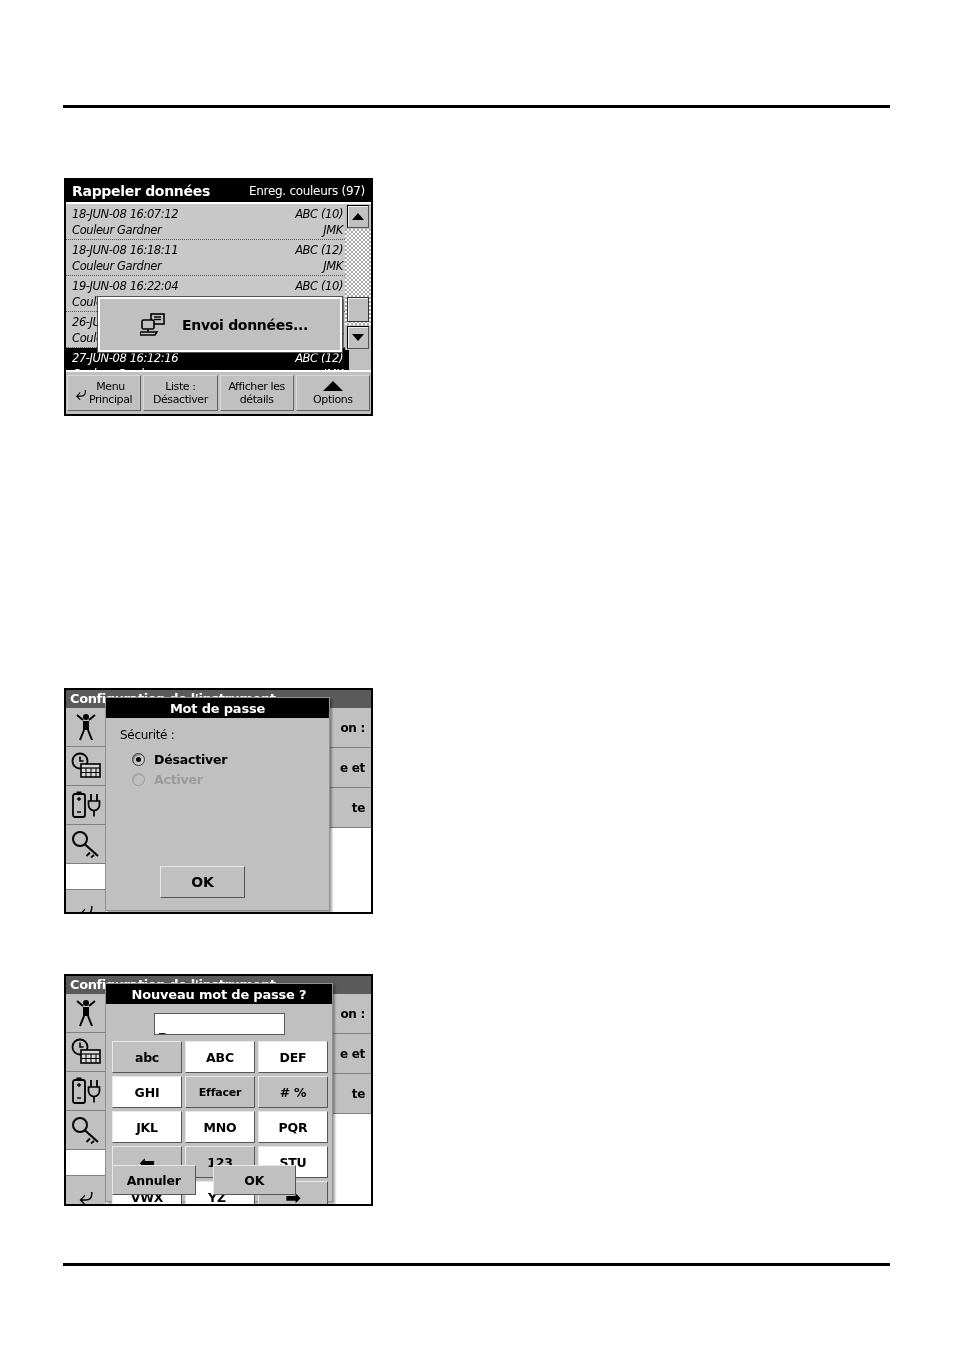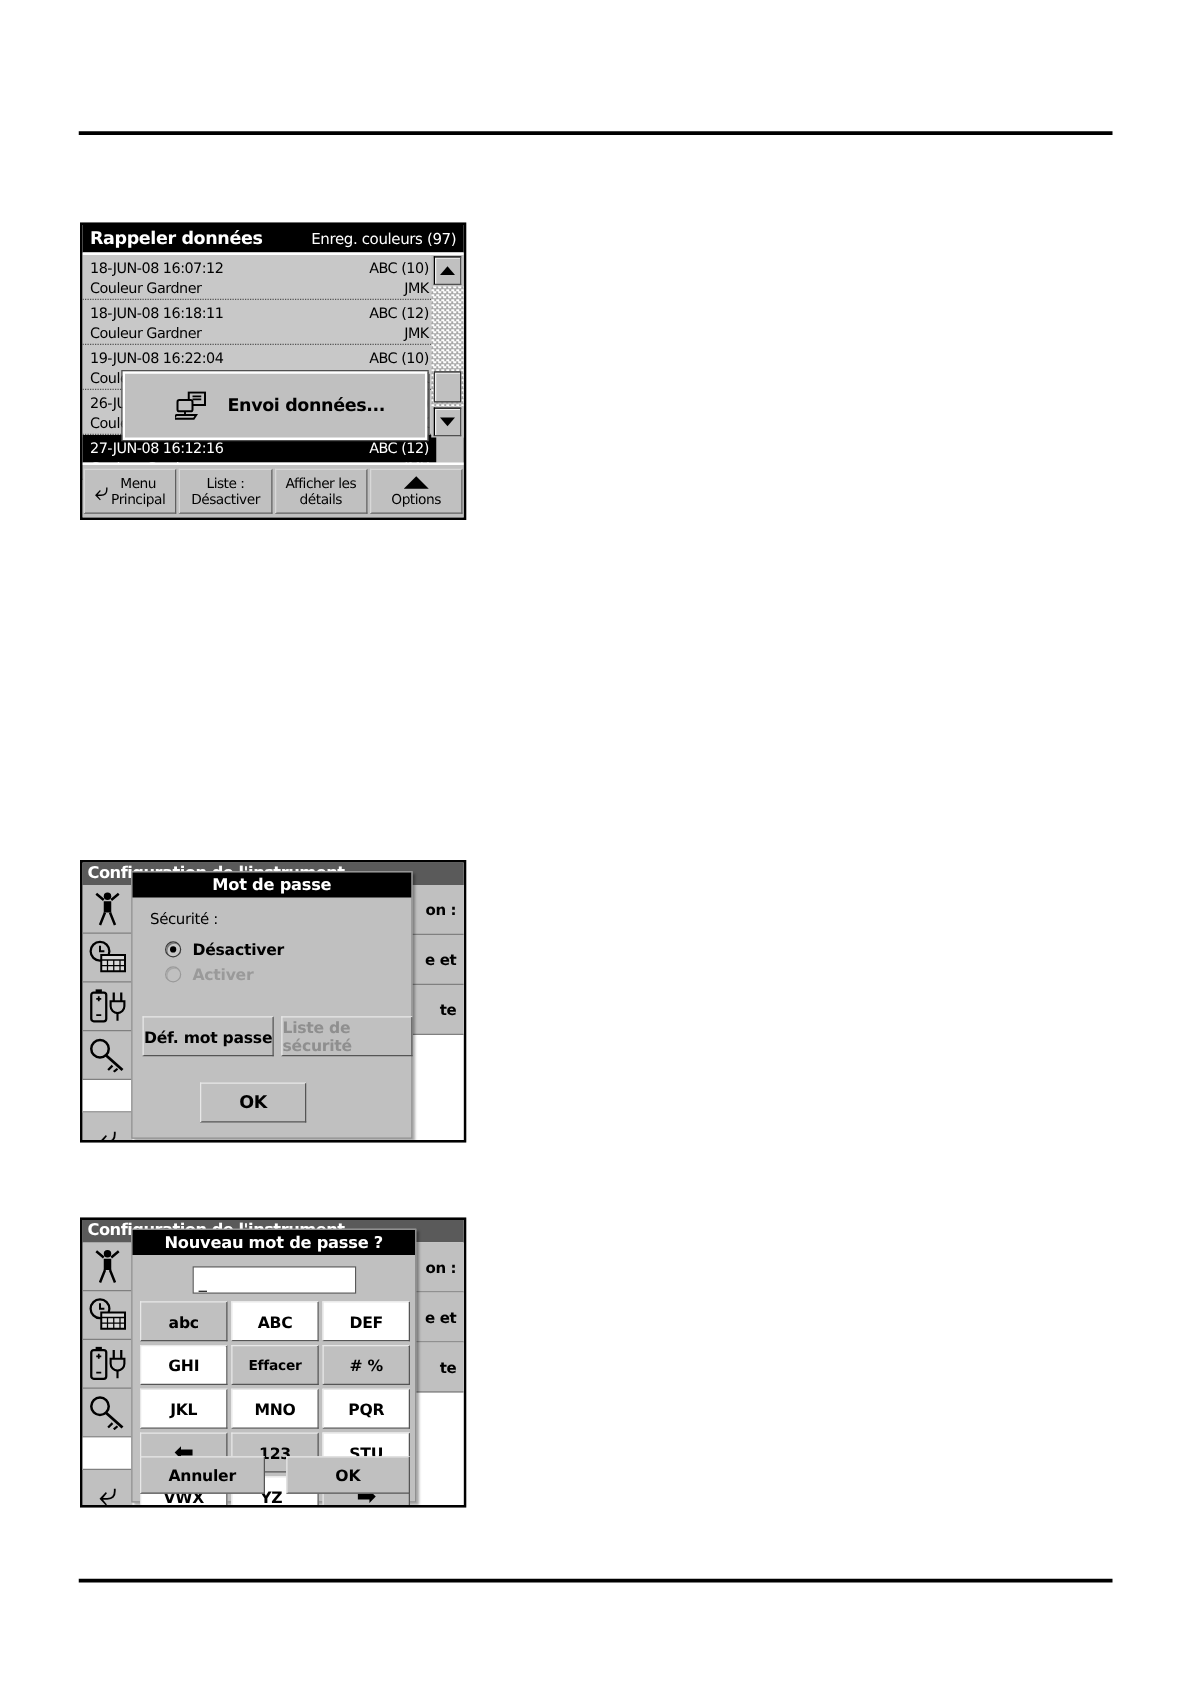--- a/index.html
+++ b/index.html
@@ -80,20 +80,21 @@
   }
   .data-row {
     position: relative;
     height: 36px;
     box-sizing: border-box;
     padding: 2px 6px 0 6px;
     border-bottom: 1px dotted #555;
     background: #c8c8c8;
     color: #000;
     overflow: hidden;
+    font-style: italic;
   }
   .data-row.sel {
     background: #000;
     color: #fff;
     border-bottom: 1px solid #000;
   }
   .data-row .r-line {
     display: flex;
     justify-content: space-between;
     font-size: 11.5px;
@@ -440,21 +441,21 @@
     letter-spacing: -0.2px;
     background: #c0c0c0;
     color: #000;
   }
   .key.white { background: #fff; }
   .key .arrow-glyph { font-size: 19px; line-height: 19px; }
   .kb-bottom {
     position: absolute;
     left: 6px;
     bottom: 6px;
-    width: 216px;
+    width: 184px;
     display: flex;
     gap: 17px;
     margin-top: 46px;
   }
   .kb-bottom .btn { flex: 1; height: 30px; }
 
   
   svg { display: block; }
 </style>
 </head>
@@ -651,24 +652,20 @@
 
       <div class="radio-line">
         <span class="radio on"></span>
         <span>Désactiver</span>
       </div>
       <div class="radio-line dim">
         <span class="radio off"></span>
         <span>Activer</span>
       </div>
 
-      <div class="pw-btn-row">
-        <div class="btn">Déf. mot passe</div>
-        <div class="btn dim">Liste de sécurité</div>
-      </div>
 
       <div class="btn pw-ok">OK</div>
     </div>
   </div>
 </div>
 
 <div class="device-panel" id="panel-newpassword">
 
   <div class="cfg-title">Configuration de l'instrument</div>
 

